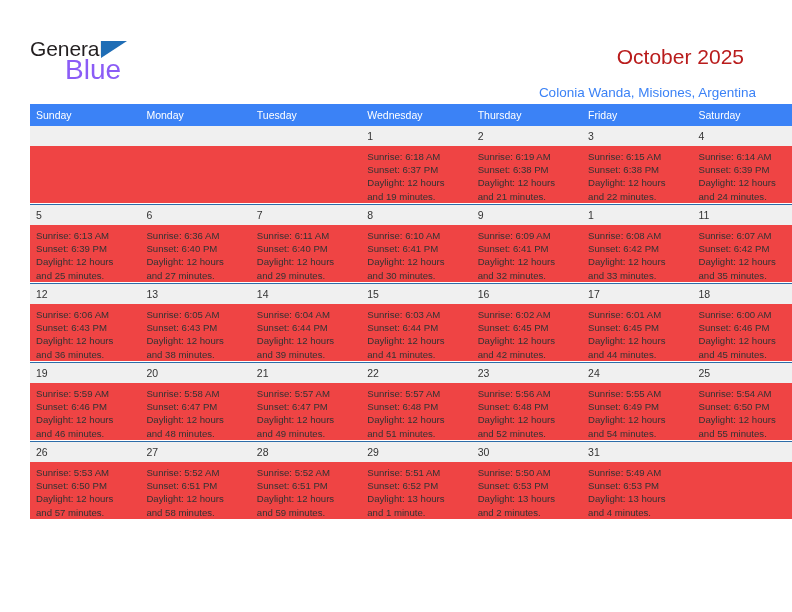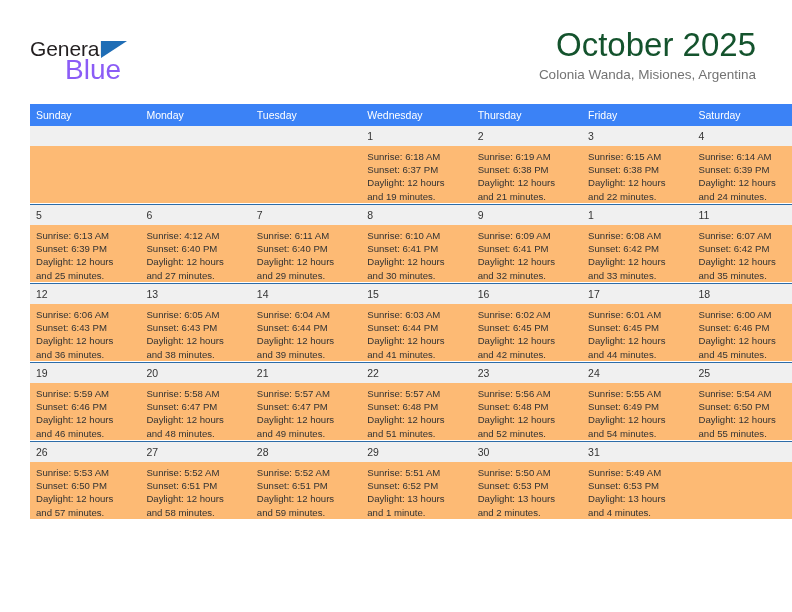--- a/index.html
+++ b/index.html
@@ -65,30 +65,30 @@
     font-family: "Liberation Sans", sans-serif;
   }
 
   .title-block {
     position: absolute;
     right: 36px;
     top: 30px;
     text-align: right;
   }
   .cal-title {
-    font-size: 33px;
-    color: #14532d;
+    font-size: 21px;
+    color: #b91c1c;
     line-height: 30px;
     font-weight: normal;
-    margin: 0;
+    margin: 12px;
     white-space: nowrap;
   }
   .cal-subtitle {
     font-size: 13.5px;
-    color: #737373;
+    color: #3b82f6;
     line-height: 18px;
     margin: 6px 0 0 0;
     white-space: nowrap;
   }
 
   
   .cal-wrap {
     position: absolute;
     left: 30px;
     top: 104px;
@@ -128,21 +128,21 @@
     color: #333333;
     padding: 4px 0 4px 6px;
     height: 12px;
     line-height: 12px;
   }
   td.empty .daynum {
     background: #f0f0f0;
   }
   .lines {
     padding: 4px 6px 0 6px;
-    background: #fdba74;
+    background: #ef4444;
   }
   .lines div {
     font-size: 9.6px;
     line-height: 13.2px;
     color: #333333;
     white-space: nowrap;
   }
   td.empty .lines div { visibility: hidden; }
 </style>
 </head>
@@ -250,21 +250,21 @@
               <div class="lines">
                 <div>Sunrise: 6:13 AM</div>
                 <div>Sunset: 6:39 PM</div>
                 <div>Daylight: 12 hours</div>
                 <div>and 25 minutes.</div>
               </div>
             </td>
             <td>
               <span class="daynum">6</span>
               <div class="lines">
-                <div>Sunrise: 4:12 AM</div>
+                <div>Sunrise: 6:36 AM</div>
                 <div>Sunset: 6:40 PM</div>
                 <div>Daylight: 12 hours</div>
                 <div>and 27 minutes.</div>
               </div>
             </td>
             <td>
               <span class="daynum">7</span>
               <div class="lines">
                 <div>Sunrise: 6:11 AM</div>
                 <div>Sunset: 6:40 PM</div>

